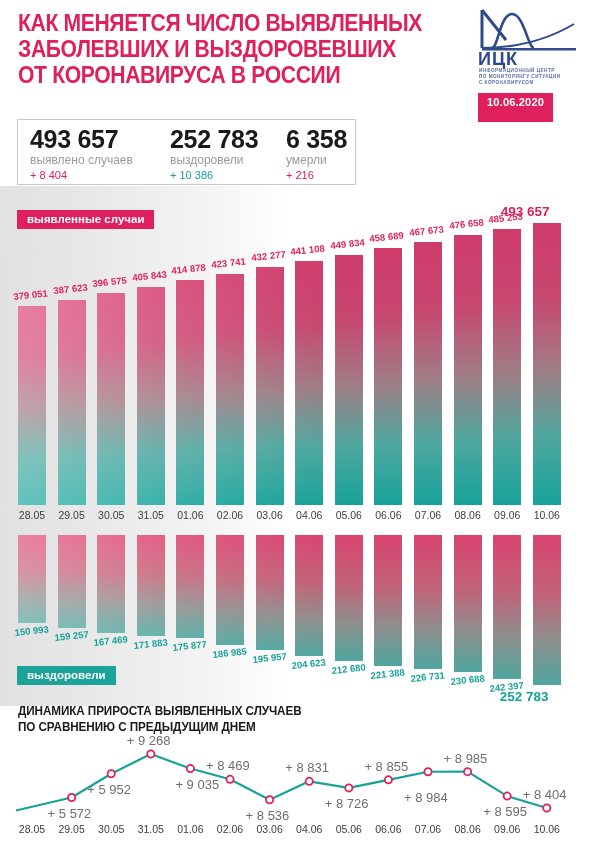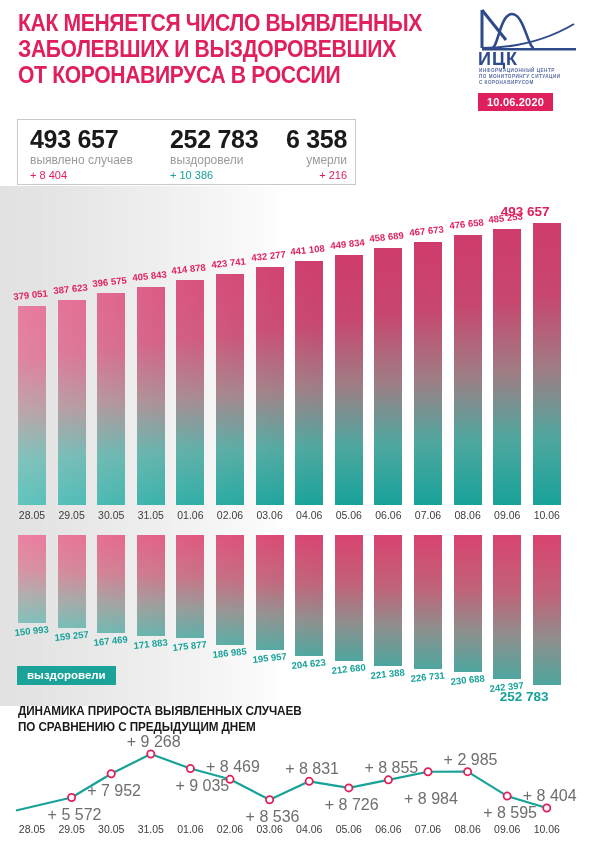--- a/index.html
+++ b/index.html
@@ -37,34 +37,34 @@
   }
   .logo-sub{
     position:absolute;left:13px;top:60px;width:108px;
     color:#5b6ea6;font-size:4.6px;line-height:6px;letter-spacing:0.5px;
     text-transform:uppercase;font-weight:bold;
   }
   .date-badge{
     position:absolute;left:12px;top:85px;
     background:#e0205c;color:#ffffff;
     font-size:11px;font-weight:bold;
-    padding:3px 9px 3px 9px;
+    padding:3px 9px 14px 9px;
     letter-spacing:0.2px;
   }
 
   
   .stats-box{
     position:absolute;left:17px;top:119px;width:339px;height:66px;
     border:1px solid #c9c9c9;background:#ffffff;
     box-sizing:border-box;
   }
   .stat{position:absolute;top:5px;}
   .stat-0{left:12px;}
   .stat-1{left:152px;}
-  .stat-2{left:268px;text-align:right;}
+  .stat-2{left:268px;}
   .stat-num{font-size:25px;font-weight:bold;color:#1a1a1a;letter-spacing:-0.3px;line-height:28px;}
   .stat-lbl{font-size:12px;color:#9b9b9b;line-height:15px;}
   .stat-delta{font-size:11px;line-height:15px;}
   .delta-pink{color:#e0205c;}
   .delta-teal{color:#17a299;}
 
   
   .chart{position:absolute;left:0;top:186px;width:600px;height:520px;}
 
   .badge{
@@ -128,21 +128,21 @@
   .line-sec{position:absolute;left:0;top:700px;width:556px;height:146px;}
   .line-title{
     position:absolute;left:18px;top:3px;width:420px;
     color:#1a1a1a;font-weight:bold;font-size:13px;line-height:15.5px;
     text-transform:uppercase;letter-spacing:-0.1px;
     transform:scaleX(0.9);transform-origin:left top;
   }
   .line-title div{white-space:nowrap;}
   .line-svg{position:absolute;left:0;top:36px;}
   .pt-lbl{
-    position:absolute;font-size:16px;color:#6e6e6e;white-space:nowrap;z-index:3;
+    position:absolute;font-size:13px;color:#6e6e6e;white-space:nowrap;z-index:3;
   }
   .ldate{
     position:absolute;top:123px;font-size:10.5px;color:#3d3d3d;
     width:42px;text-align:center;
   }
 </style>
 </head>
 <body>
 
 <div class="page">
@@ -184,20 +184,21 @@
       <div class="stat-delta delta-teal">+ 10 386</div>
     </div>
     <div class="stat stat-2">
       <div class="stat-num">6 358</div>
       <div class="stat-lbl">умерли</div>
       <div class="stat-delta delta-pink">+ 216</div>
     </div>
   </div>
 
   <div class="chart">
+    <div class="badge badge-cases">выявленные случаи</div>
     <div class="badge badge-rec">выздоровели</div>
     <div class="bars" id="bars-layer">
         <div class="bar bar-up" style="left: 18px; height: 199px; bottom: 201px;">
           <div class="bar-inner"></div>
         </div>
         <div class="bar bar-dn" style="left: 18px; height: 88px;">
           <div class="bar-inner"></div>
         </div>
         <div class="bar bar-up" style="left: 57.6px; height: 205.208px; bottom: 201px;">
           <div class="bar-inner"></div>
@@ -342,30 +343,30 @@
         <circle cx="309.2" cy="45.3125" r="3.6" fill="#ffffff" stroke="#e0205c" stroke-width="1.8"></circle>
         <circle cx="348.8" cy="51.875" r="3.6" fill="#ffffff" stroke="#e0205c" stroke-width="1.8"></circle>
         <circle cx="388.40000000000003" cy="43.8125" r="3.6" fill="#ffffff" stroke="#e0205c" stroke-width="1.8"></circle>
         <circle cx="428" cy="35.75" r="3.6" fill="#ffffff" stroke="#e0205c" stroke-width="1.8"></circle>
         <circle cx="467.6" cy="35.6875" r="3.6" fill="#ffffff" stroke="#e0205c" stroke-width="1.8"></circle>
         <circle cx="507.20000000000005" cy="60.0625" r="3.6" fill="#ffffff" stroke="#e0205c" stroke-width="1.8"></circle>
         <circle cx="546.8000000000001" cy="72" r="3.6" fill="#ffffff" stroke="#e0205c" stroke-width="1.8"></circle>
       </svg>
     <div id="line-labels">
         <div class="pt-lbl" style="left: 47.6px; top: 105.5px;">+ 5 572</div>
-        <div class="pt-lbl" style="left: 87.2px; top: 81.75px;">+ 7 952</div>
+        <div class="pt-lbl" style="left: 87.2px; top: 81.75px;">+ 5 952</div>
         <div class="pt-lbl" style="left: 126.8px; top: 33px;">+ 9 268</div>
         <div class="pt-lbl" style="left: 166.4px; top: 76.5625px; margin-left: 9px;">+ 9 035</div>
         <div class="pt-lbl" style="left: 206px; top: 58.3125px;">+ 8 469</div>
         <div class="pt-lbl" style="left: 245.6px; top: 107.75px;">+ 8 536</div>
         <div class="pt-lbl" style="left: 285.2px; top: 60.3125px;">+ 8 831</div>
         <div class="pt-lbl" style="left: 324.8px; top: 95.875px;">+ 8 726</div>
         <div class="pt-lbl" style="left: 364.4px; top: 58.8125px;">+ 8 855</div>
         <div class="pt-lbl" style="left: 404px; top: 90px;">+ 8 984</div>
-        <div class="pt-lbl" style="left: 443.6px; top: 50.6875px;">+ 2 985</div>
+        <div class="pt-lbl" style="left: 443.6px; top: 50.6875px;">+ 8 985</div>
         <div class="pt-lbl" style="left: 483.2px; top: 104.062px;">+ 8 595</div>
         <div class="pt-lbl" style="left: 522.8px; top: 87px;">+ 8 404</div>
         <div class="ldate" style="left: 11px;">28.05</div>
         <div class="ldate" style="left: 50.6px;">29.05</div>
         <div class="ldate" style="left: 90.2px;">30.05</div>
         <div class="ldate" style="left: 129.8px;">31.05</div>
         <div class="ldate" style="left: 169.4px;">01.06</div>
         <div class="ldate" style="left: 209px;">02.06</div>
         <div class="ldate" style="left: 248.6px;">03.06</div>
         <div class="ldate" style="left: 288.2px;">04.06</div>

